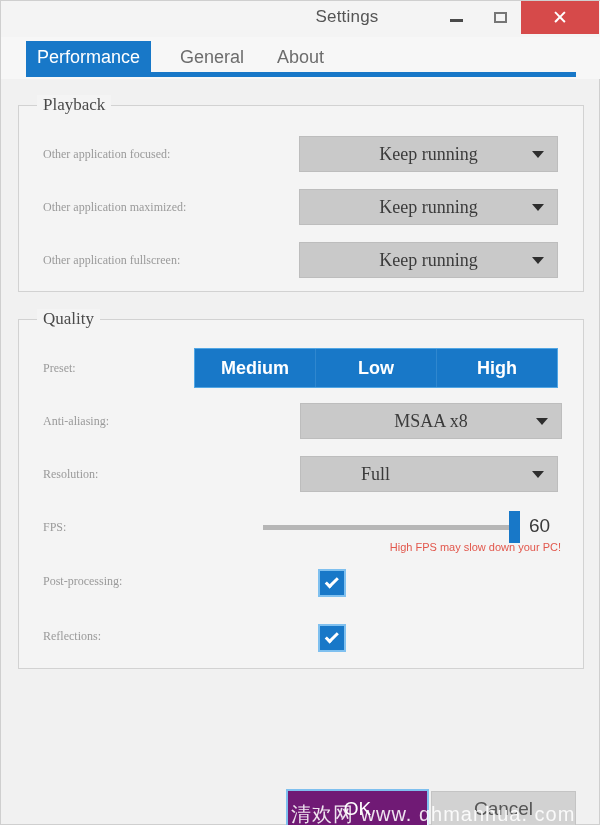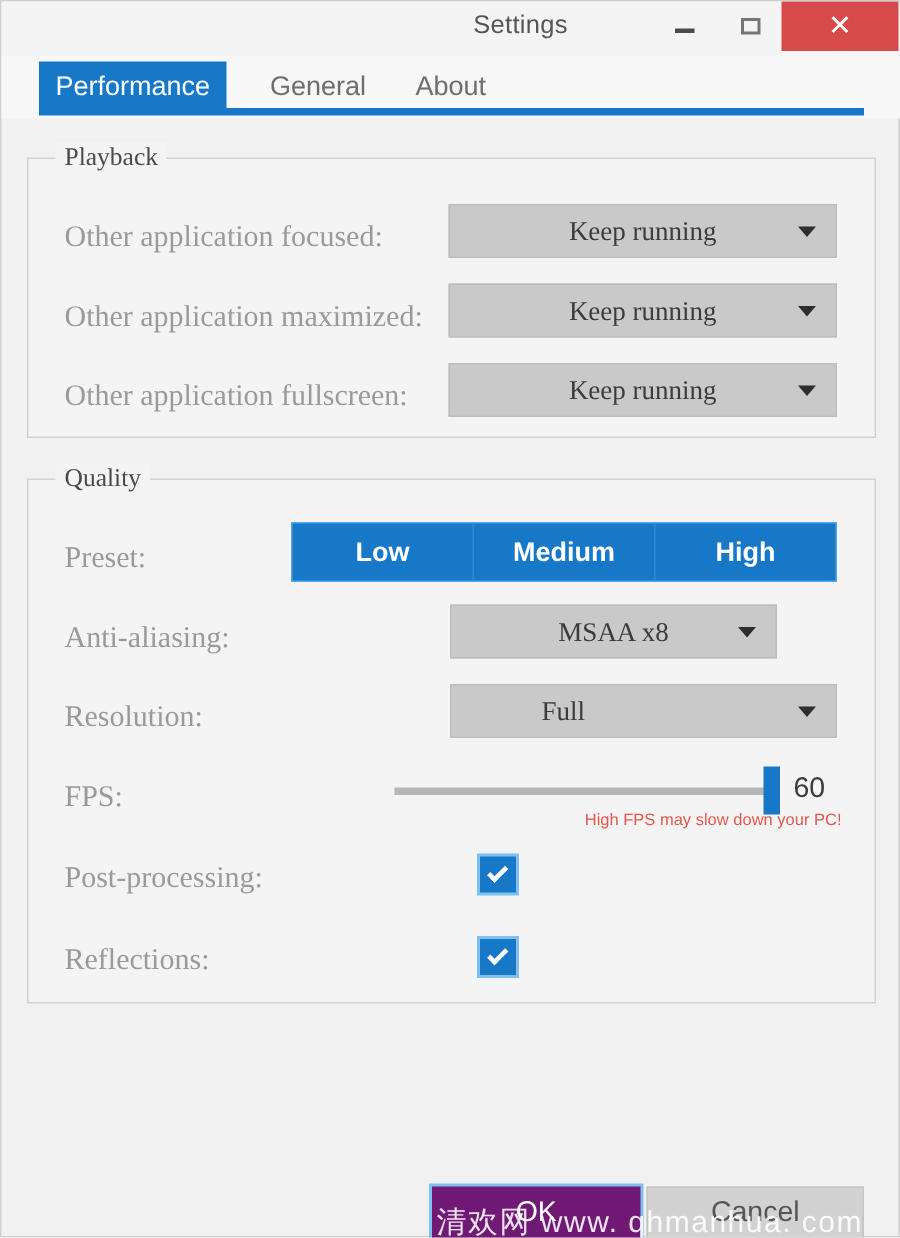--- a/index.html
+++ b/index.html
@@ -123,21 +123,21 @@
     top: -11px; left: 18px;
     background: #f4f4f4;
     padding: 0 6px;
     font-size: 17px;
     color: #4a4a4a;
   }
 
   
   .row-label {
     position: absolute;
-    font-size: 20px;
+    font-size: 12px;
     color: #9a9a9a;
     white-space: nowrap;
   }
 
   .combo {
     position: absolute;
     height: 36px;
     background: #c9c9c9;
     border: 1px solid #bdbdbd;
     box-sizing: border-box;
@@ -311,34 +311,34 @@
   <div class="group group-quality">
     <div class="group-title">Quality</div>
 
     <div class="row-label" style="left:24px; top:41px;">Preset:</div>
     <div class="row-label" style="left:24px; top:94px;">Anti-aliasing:</div>
     <div class="row-label" style="left:24px; top:147px;">Resolution:</div>
     <div class="row-label" style="left:24px; top:200px;">FPS:</div>
     <div class="row-label" style="left:24px; top:254px;">Post-processing:</div>
     <div class="row-label" style="left:24px; top:309px;">Reflections:</div>
 
-    <div class="combo" style="left:281px; top:83px; width:218px;">
+    <div class="combo" style="left:281px; top:83px; width:262px;">
       <span>MSAA x8</span>
       <span class="caret"></span>
     </div>
 
     <div class="combo left-text" style="left:281px; top:136px; width:258px;">
       <span>Full</span>
       <span class="caret"></span>
     </div>
   </div>
 
   <div class="segmented">
+    <div class="segment">Medium</div>
     <div class="segment">Low</div>
-    <div class="segment">Medium</div>
     <div class="segment">High</div>
   </div>
 
   <div class="slider-track"></div>
   <div class="slider-handle"></div>
   <div class="slider-value">60</div>
   <div class="slider-warning">High FPS may slow down your PC!</div>
 
   <div class="checkbox" style="left:319px; top:570px;">
     <span class="tick"></span>

